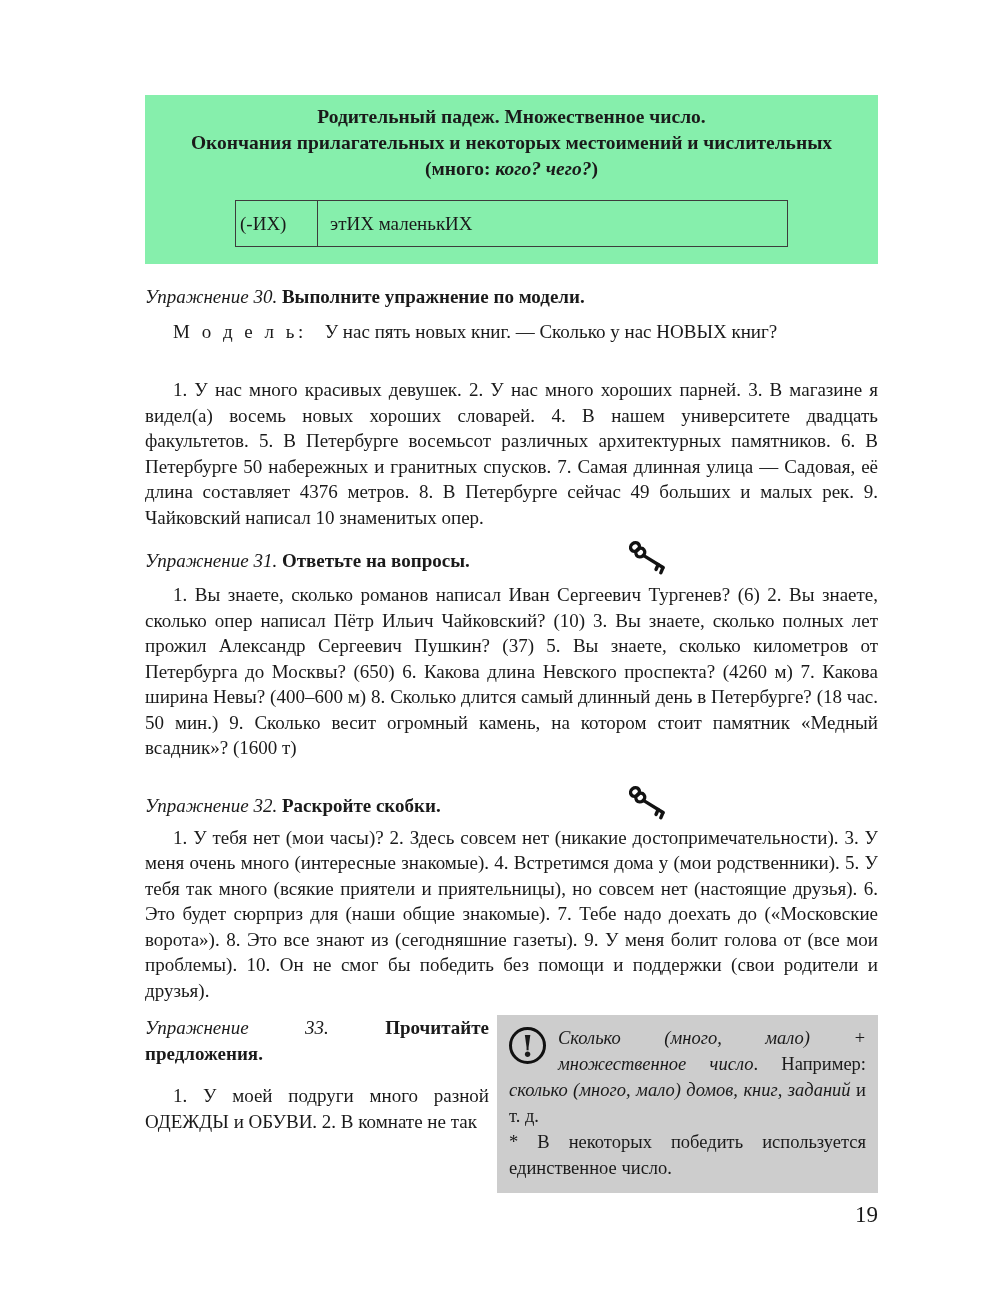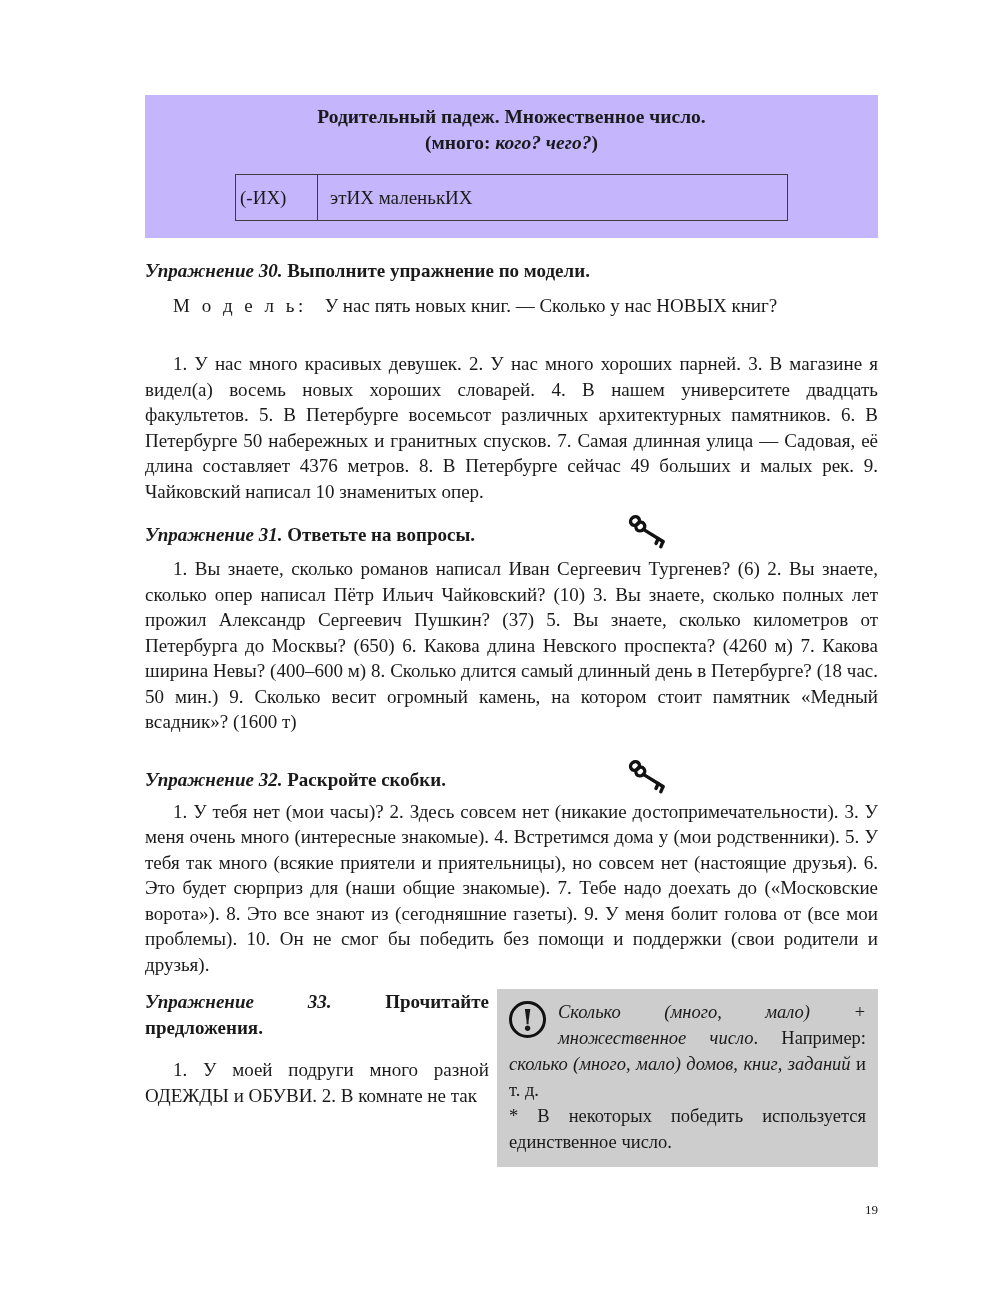--- a/index.html
+++ b/index.html
@@ -14,21 +14,21 @@
   }
   .content {
     position: absolute;
     left: 145px; top: 0;
     width: 733px;
   }
 
   
   .header-box {
     margin-top: 95px;
-    background: #c4b5fd;
+    background: #86efac;
     padding: 9px 12px 17px 12px;
     text-align: center;
   }
   .header-box .title-line {
     font-weight: bold;
     font-size: 19.5px;
     line-height: 26px;
   }
   .it { font-style: italic; }
 
@@ -55,21 +55,21 @@
   }
   tr.row-tall td { height: 64px; }
   tr.row-short td { height: 46px; }
 
   
   .ex-heading {
     position: relative;
     font-size: 19px;
     line-height: 26px;
   }
-  .ex-label { font-weight: bold; font-style: italic; }
+  .ex-label { font-weight: normal; font-style: italic; }
   .ex-instruction { font-weight: bold; }
   .mt20 { margin-top: 20px; }
   .mt18 { margin-top: 18px; }
   .mt16 { margin-top: 32px; }
 
   .key-wrap {
     position: absolute;
     left: 480px; top: -10px;
     width: 46px; height: 40px;
   }
@@ -121,31 +121,32 @@
     line-height: 33px;
     font-family: "DejaVu Serif", serif;
   }
   .note-footnote { clear: none; }
 
   
   .page-number {
     position: absolute;
     right: 122px;
     top: 1202px;
-    font-size: 13px;
+    font-size: 23px;
     text-align: right;
   }
 </style>
 </head>
 <body>
 
 <div class="content">
 
   <div class="header-box">
     <div class="title-line">Родительный падеж. Множественное число.</div>
+    <div class="title-line">Окончания прилагательных и некоторых местоимений и числительных</div>
     <div class="title-line"><span>(много: </span><span class="it">кого? чего?</span><span>)</span></div>
 
     <table class="endings-table">
       <tbody>
       <tr class="row-short">
         <td class="ending-cell">(-ИХ)</td>
         <td class="example-cell">этИХ маленькИХ</td>
       </tr>
     </tbody>
       </table>

